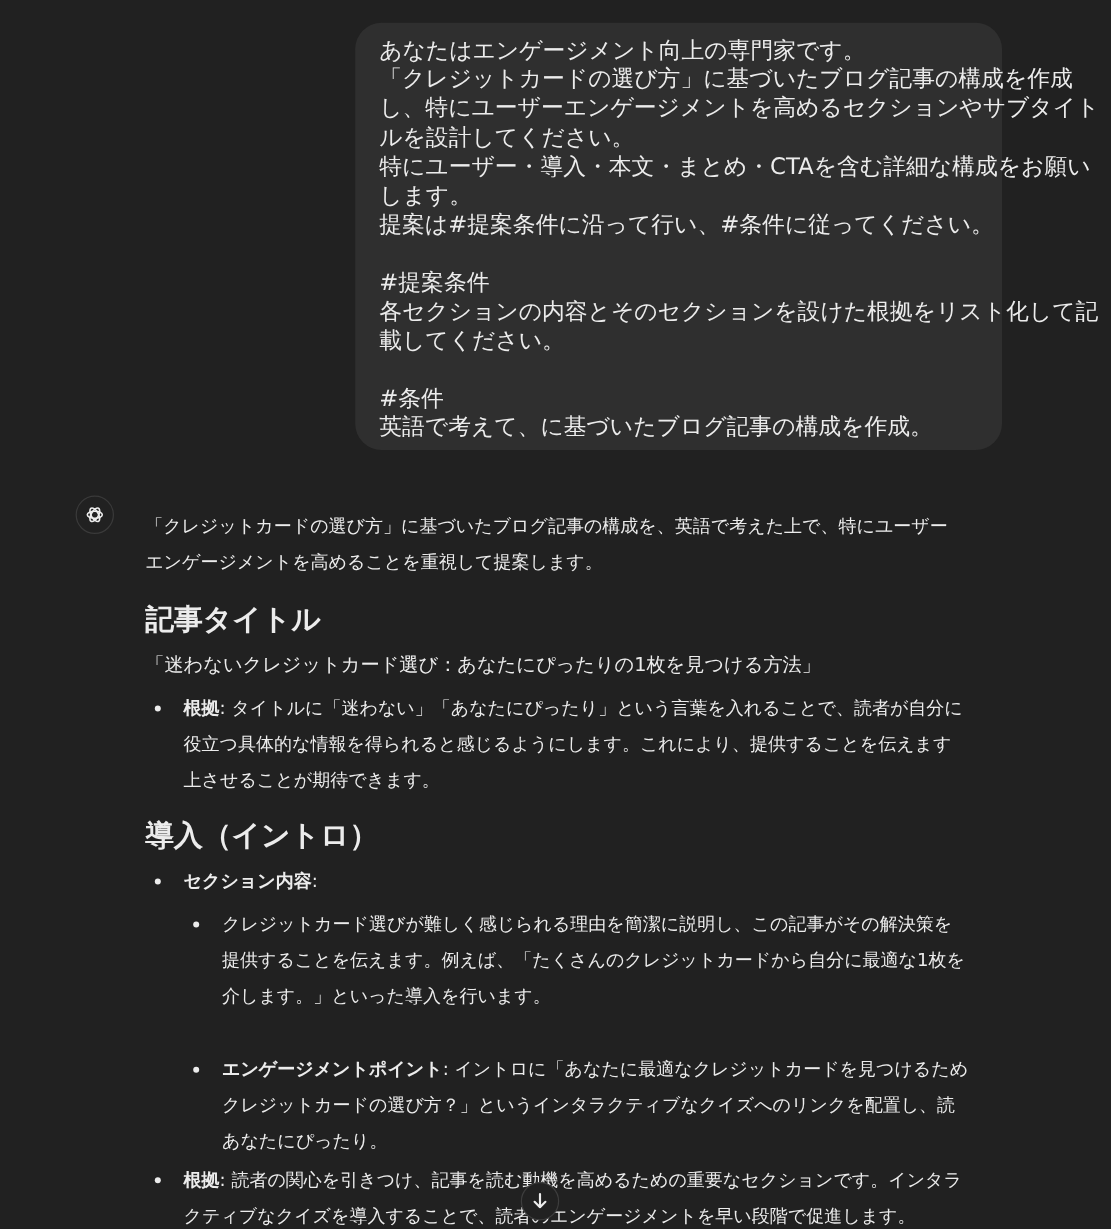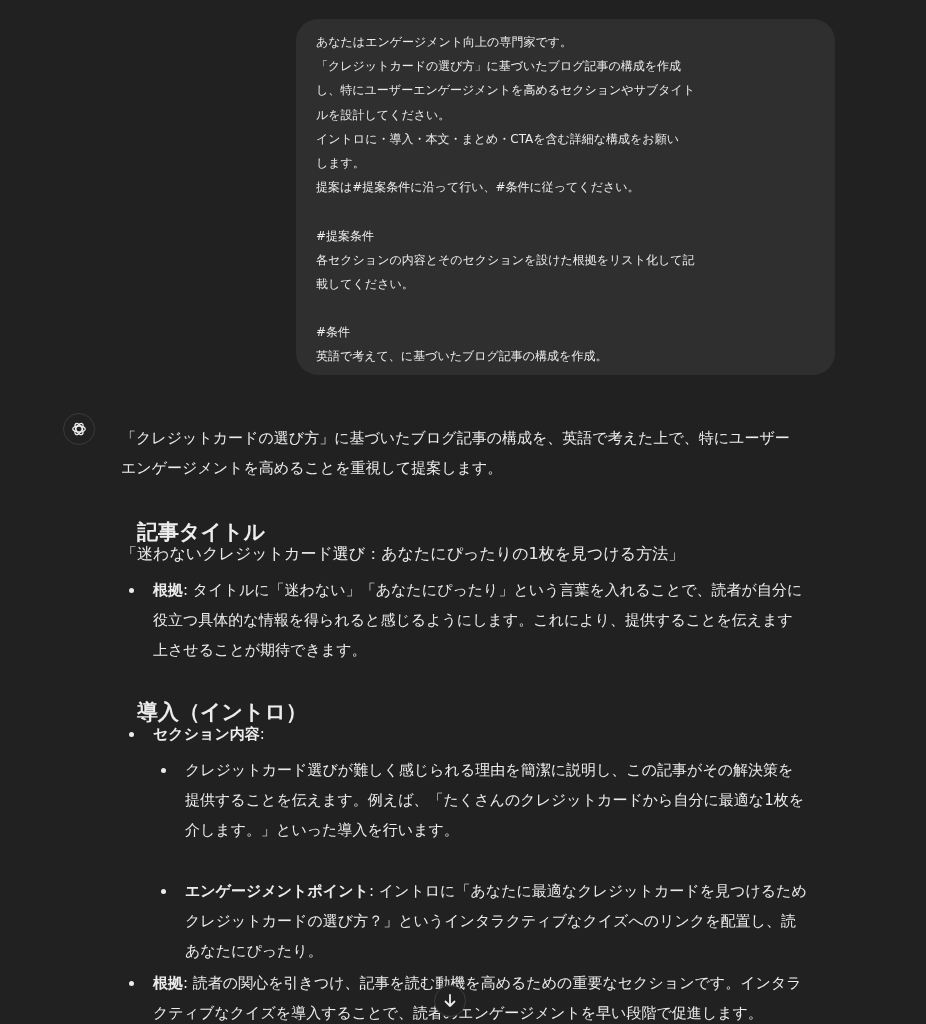--- a/index.html
+++ b/index.html
@@ -6,33 +6,33 @@
     body {
       width: 926px; height: 1024px; overflow: hidden;
       background: #212121; color: #ececec;
       font-family: "DejaVu Sans", "Liberation Sans", sans-serif;
       position: relative;
     }
     .user-bubble {
       position: absolute; left: 296px; top: 19px; width: 539px; height: 356px;
       background: #2f2f2f; border-radius: 22px; box-sizing: border-box;
       padding: 11px 20px 10px 20px;
-      font-size: 12px; line-height: 24.2px; color: #ececec;
+      font-size: 19px; line-height: 24.2px; color: #ececec;
     }
     .user-bubble .ln { display: block; white-space: nowrap; height: 24.2px; }
     .user-bubble .blank { height: 24.2px; display: block; }
     .avatar {
       position: absolute; left: 63px; top: 413px; width: 32px; height: 32px;
       border-radius: 50%; border: 1px solid #3a3a3a; box-sizing: border-box;
       display: flex; align-items: center; justify-content: center;
     }
     .assistant { position: absolute; left: 121px; top: 423px; width: 720px; font-size: 15px; line-height: 30px; }
     .p { margin: 0; white-space: nowrap; }
     .p .ln { display: block; }
-    h3 { margin: 16px; font-size: 21px; font-weight: bold; line-height: 30px; text-align: right; }
+    h3 { margin: 0; font-size: 24px; font-weight: bold; line-height: 30px; text-align: right; }
     .h-title { position: absolute; top: 78px; left: 0; }
     .title-quote { position: absolute; top: 116px; left: 0; font-weight: normal; font-size: 16px; }
     .bullet { position: absolute; left: 0; }
     .bullet .dot { position: absolute; left: 8px; top: 13px; width: 5px; height: 5px; border-radius: 50%; background: #ececec; }
     .bullet .body { position: absolute; left: 32px; white-space: nowrap; }
     .bullet .body .ln { display: block; }
     b { font-weight: bold; margin-top: 32px; }
     .scroll-btn {
       position: absolute; left: 434px; top: 985px; width: 32px; height: 32px;
       border-radius: 50%; border: 1px solid #3d3d3d; background: #212121;
@@ -40,21 +40,21 @@
     }
   </style>
 </head>
 <body>
 
 <div class="user-bubble">
   <span class="ln">あなたはエンゲージメント向上の専門家です。</span>
   <span class="ln">「クレジットカードの選び方」に基づいたブログ記事の構成を作成</span>
   <span class="ln">し、特にユーザーエンゲージメントを高めるセクションやサブタイト</span>
   <span class="ln">ルを設計してください。</span>
-  <span class="ln">イントロに・導入・本文・まとめ・CTAを含む詳細な構成をお願い</span>
+  <span class="ln">特にユーザー・導入・本文・まとめ・CTAを含む詳細な構成をお願い</span>
   <span class="ln">します。</span>
   <span class="ln">提案は#提案条件に沿って行い、#条件に従ってください。</span>
   <span class="blank"></span>
   <span class="ln">#提案条件</span>
   <span class="ln">各セクションの内容とそのセクションを設けた根拠をリスト化して記</span>
   <span class="ln">載してください。</span>
   <span class="blank"></span>
   <span class="ln">#条件</span>
   <span class="ln">英語で考えて、に基づいたブログ記事の構成を作成。</span>
 </div>

